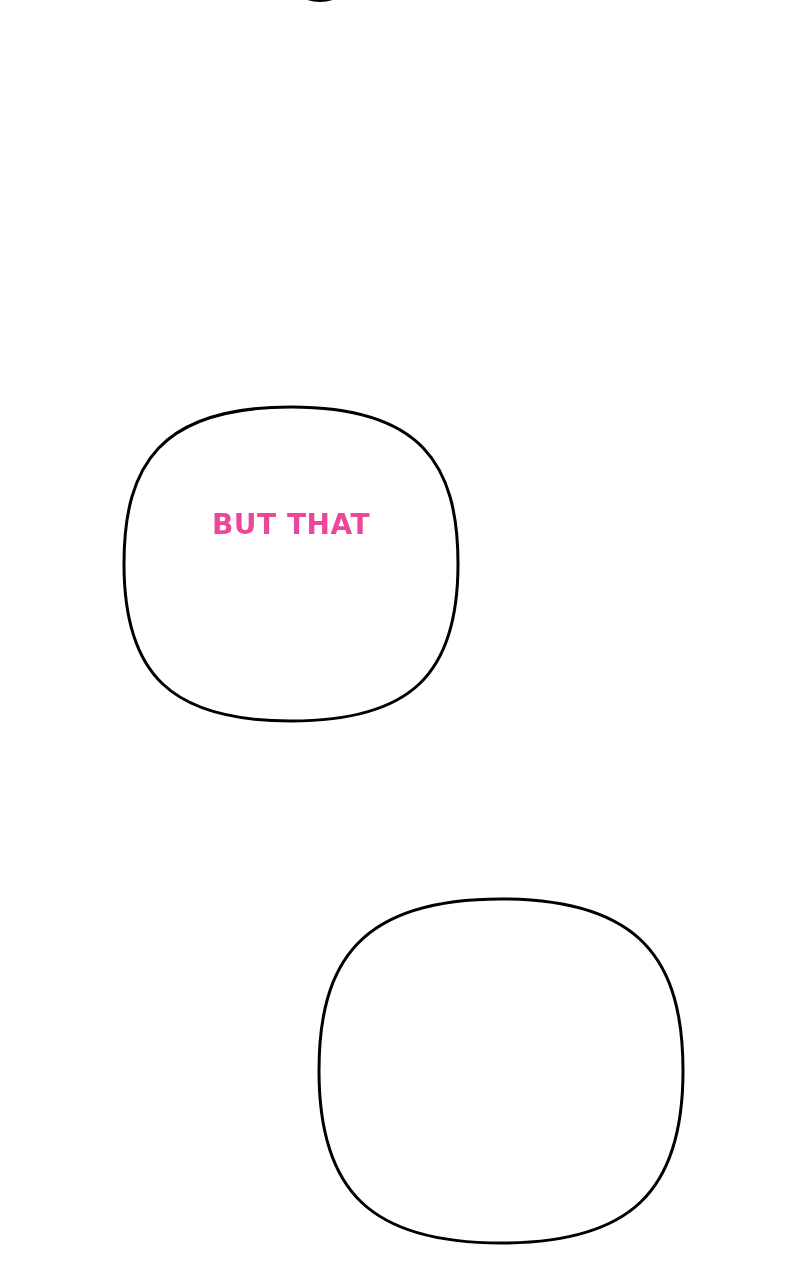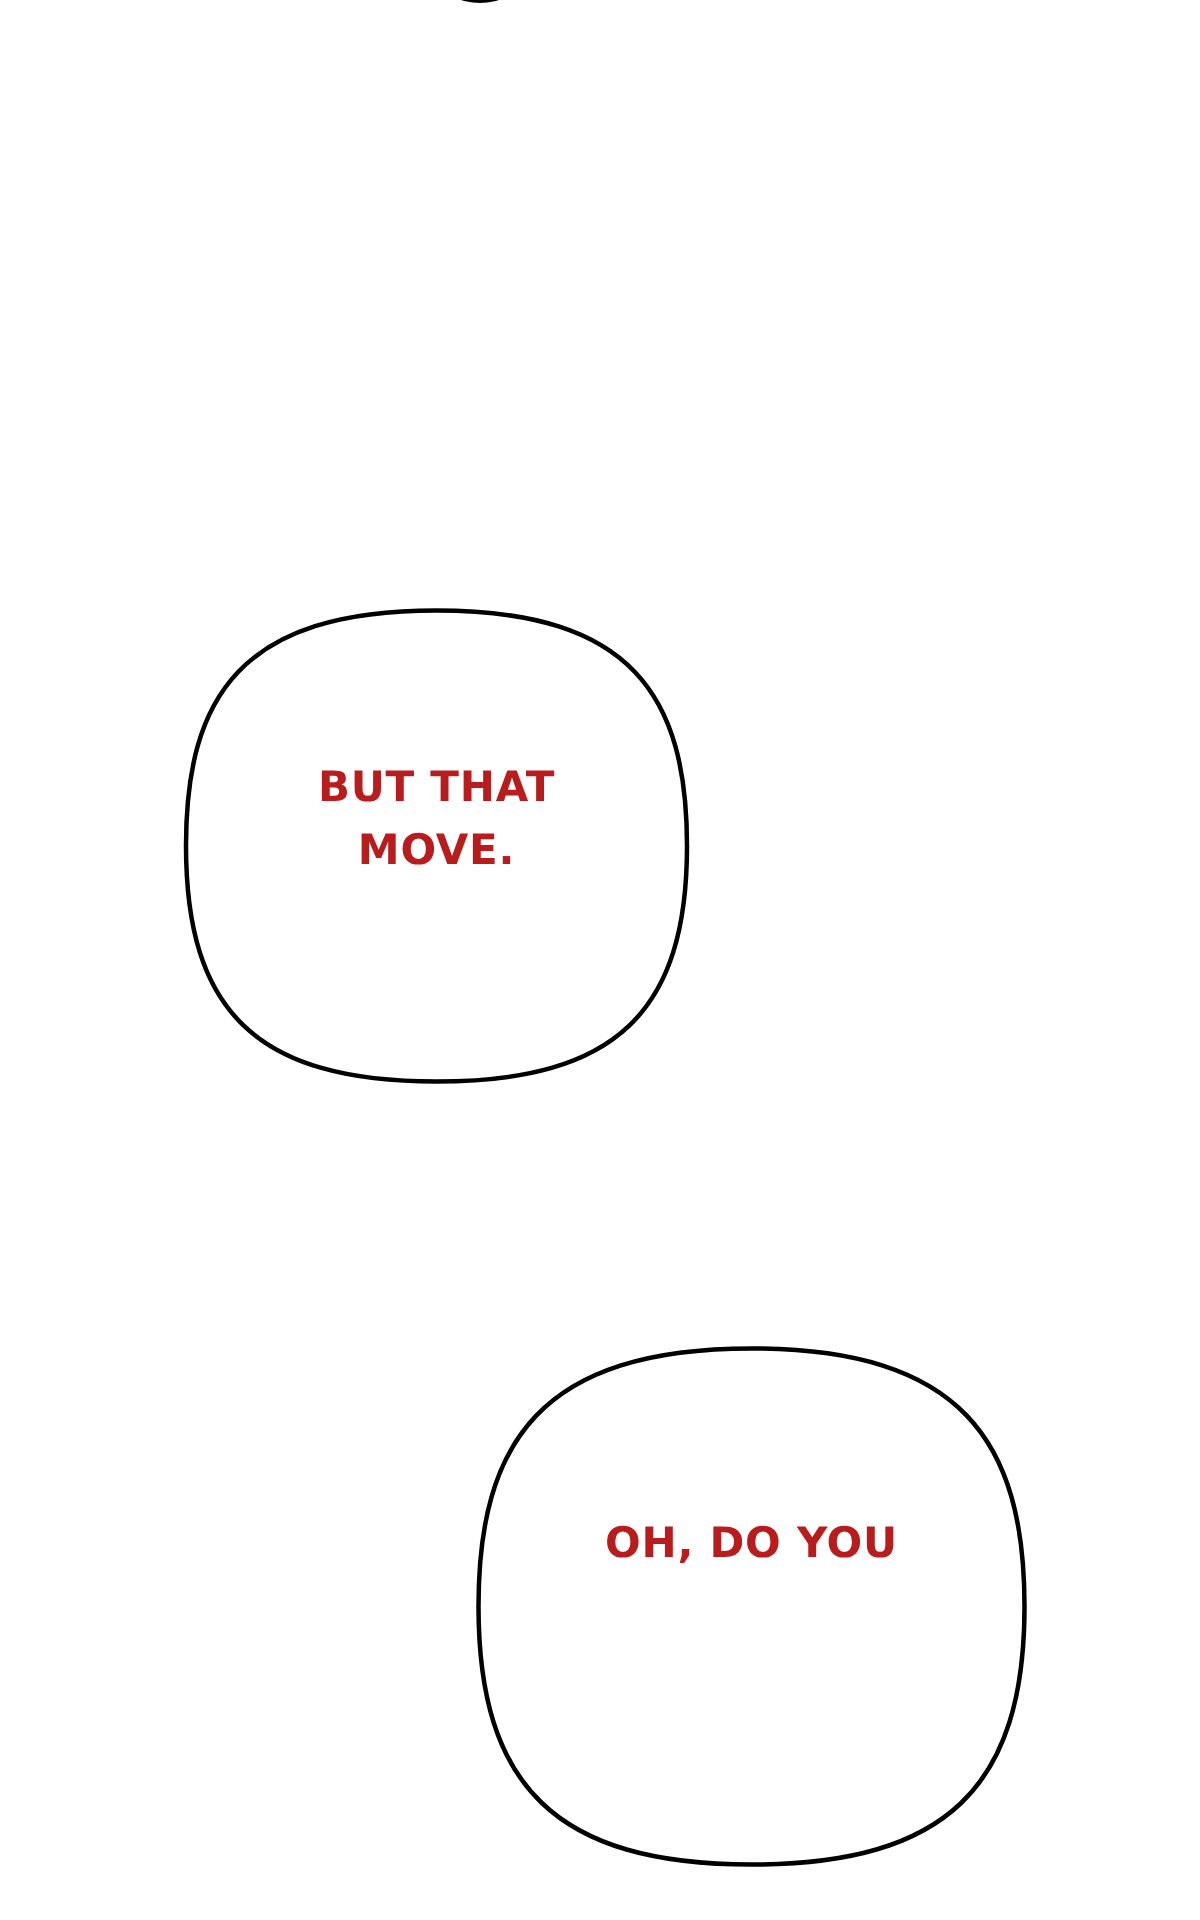--- a/index.html
+++ b/index.html
@@ -2,21 +2,21 @@
 <html><head>
   <meta charset="utf-8">
   <style>
     html, body { margin: 0; padding: 0; background: #ffffff; }
     body { width: 800px; height: 1280px; position: relative; overflow: hidden; }
     .top-arc { position: absolute; left: 240px; top: -60px; width: 160px; height: 63px; }
     .bubble { position: absolute; }
     .bubble svg { position: absolute; left: 0; top: 0; }
     .bubble-text {
       position: absolute; left: 0; right: 0;
-      text-align: center; color: #b91c1c;
+      text-align: center; color: #ec4899;
       font-family: "DejaVu Sans", sans-serif; font-weight: bold;
       font-size: 28px; line-height: 42px; letter-spacing: 0.5px;
     }
     .b1 { left: 121px; top: 404px; width: 340px; height: 320px; }
     .b1 .bubble-text { top: 100px; }
     .b2 { left: 316px; top: 896px; width: 370px; height: 350px; }
     .b2 .bubble-text { top: 112px; }
   </style>
 </head>
 <body>
@@ -24,24 +24,22 @@
 <svg class="top-arc" viewBox="0 0 160 63">
   <ellipse cx="80" cy="0" rx="50" ry="62" fill="#000"></ellipse>
 </svg>
 
 <div class="bubble b1">
   <svg width="340" height="320" viewBox="0 0 340 320">
     <path d="M170,3 C300,3 337,60 337,160 C337,270 290,317 170,317 C50,317 3,270 3,160 C3,60 40,3 170,3 Z" fill="#fff" stroke="#000" stroke-width="3"></path>
   </svg>
   <div class="bubble-text">
     <div>BUT THAT</div>
-    <div>MOVE.</div>
   </div>
 </div>
 
 <div class="bubble b2">
   <svg width="370" height="350" viewBox="0 0 370 350">
     <path d="M185,3 C325,3 367,65 367,175 C367,295 315,347 185,347 C55,347 3,295 3,175 C3,65 45,3 185,3 Z" fill="#fff" stroke="#000" stroke-width="3"></path>
   </svg>
   <div class="bubble-text">
-    <div>OH, DO YOU</div>
   </div>
 </div>
 
 </body></html>

